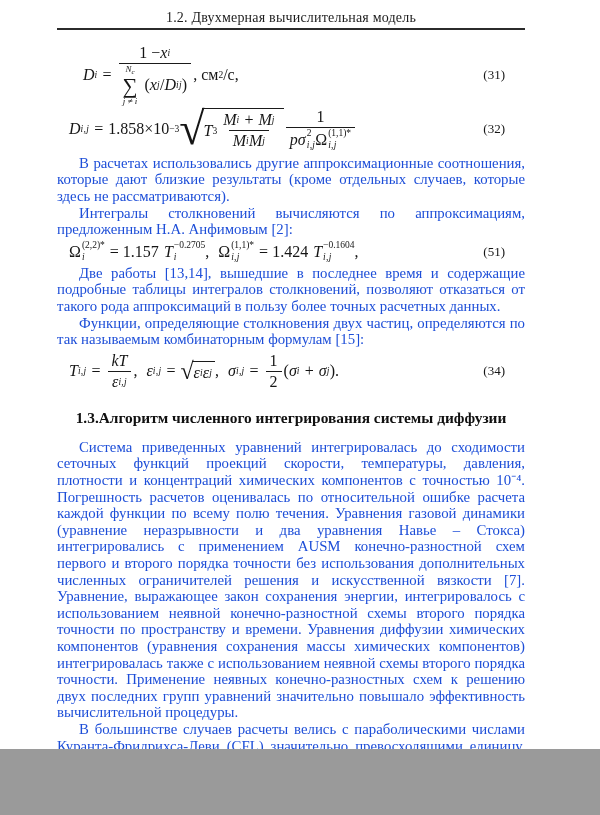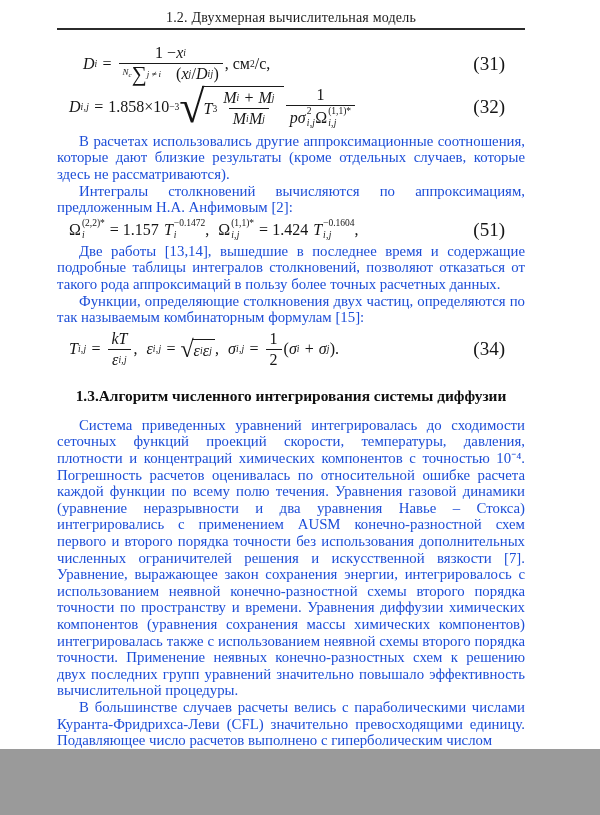--- a/index.html
+++ b/index.html
@@ -13,33 +13,33 @@
     box-sizing:border-box;
     padding:10px 75px 0 57px;
     overflow:hidden;
   }
   
   .rh{text-align:center;font-size:14px;color:#1c1c1c;letter-spacing:.2px;}
   .rh-rule{border-bottom:2px solid #2b2b2b;margin-top:2px;height:0;}
   
   .eqrow{display:flex;align-items:center;font-size:16px;color:#151515;}
   .eqbody{display:inline-flex;align-items:center;white-space:nowrap;}
-  .eqno{margin-left:auto;margin-right:20px;font-size:19px;font-style:normal;}
+  .eqno{margin-left:auto;margin-right:20px;font-size:13px;font-style:normal;}
   .mi{font-style:italic;}
   .mn{font-style:normal;}
   .mo{font-style:normal;margin:0 5px;}
   .sb{font-size:9.5px;font-style:italic;vertical-align:-3px;letter-spacing:.3px;}
   .sp{font-size:9.5px;font-style:normal;vertical-align:6px;}
   .ss{display:inline-flex;flex-direction:column;align-items:flex-start;font-size:9.5px;line-height:1;vertical-align:-5px;margin-left:1px;gap:3px;}
   .ss .s-sup{font-style:normal;}
   .ss .s-sub{font-style:italic;letter-spacing:.3px;}
   .frac{display:inline-flex;flex-direction:column;align-items:center;vertical-align:middle;margin:0 2px;}
   .frac .fnum{padding:0 4px 1px;display:inline-flex;align-items:center;}
   .frac .fden{border-top:1.3px solid #1a1a1a;padding:1px 4px 0;display:inline-flex;align-items:center;}
-  .sum{display:inline-flex;flex-direction:row;align-items:center;line-height:1;margin-right:15px;}
+  .sum{display:inline-flex;flex-direction:column;align-items:center;line-height:1;margin-right:7px;}
   .sum .s-top{font-size:9px;font-style:italic;margin-bottom:1px;}
   .sum .s-top-sub{font-size:7px;vertical-align:-2px;}
   .sum .s-sigma{font-size:21px;font-style:normal;line-height:.9;}
   .sum .s-bot{font-size:9px;font-style:italic;margin-top:1px;}
   .sqrt{display:inline-flex;align-items:center;}
   .sq-sign{font-style:normal;line-height:.75;}
   .sq-sign.big{font-size:46px;margin-right:-3px;}
   .sq-sign.sm{font-size:24px;margin-right:-2px;}
   .sq-body{border-top:1.4px solid #1a1a1a;display:inline-flex;align-items:center;padding:2px 3px 0 2px;}
   .mseg{display:inline-flex;align-items:center;margin-right:9px;white-space:nowrap;}
@@ -158,21 +158,21 @@
     <span class="eqbody">
       <span class="mseg">
         <span class="mn">Ω</span>
           <span class="ss">
             <span class="s-sup">(2,2)*</span>
             <span class="s-sub">i</span>
           </span>
         <span class="mo">= 1.157</span>
         <span class="mi">T</span>
           <span class="ss">
-            <span class="s-sup">−0.1472</span>
+            <span class="s-sup">−0.2705</span>
             <span class="s-sub">i</span>
           </span>
           <span class="mn">,</span>
       </span>
       <span class="mseg">
         <span class="mn">Ω</span>
           <span class="ss">
             <span class="s-sup">(1,1)*</span>
             <span class="s-sub">i,j</span>
           </span>

